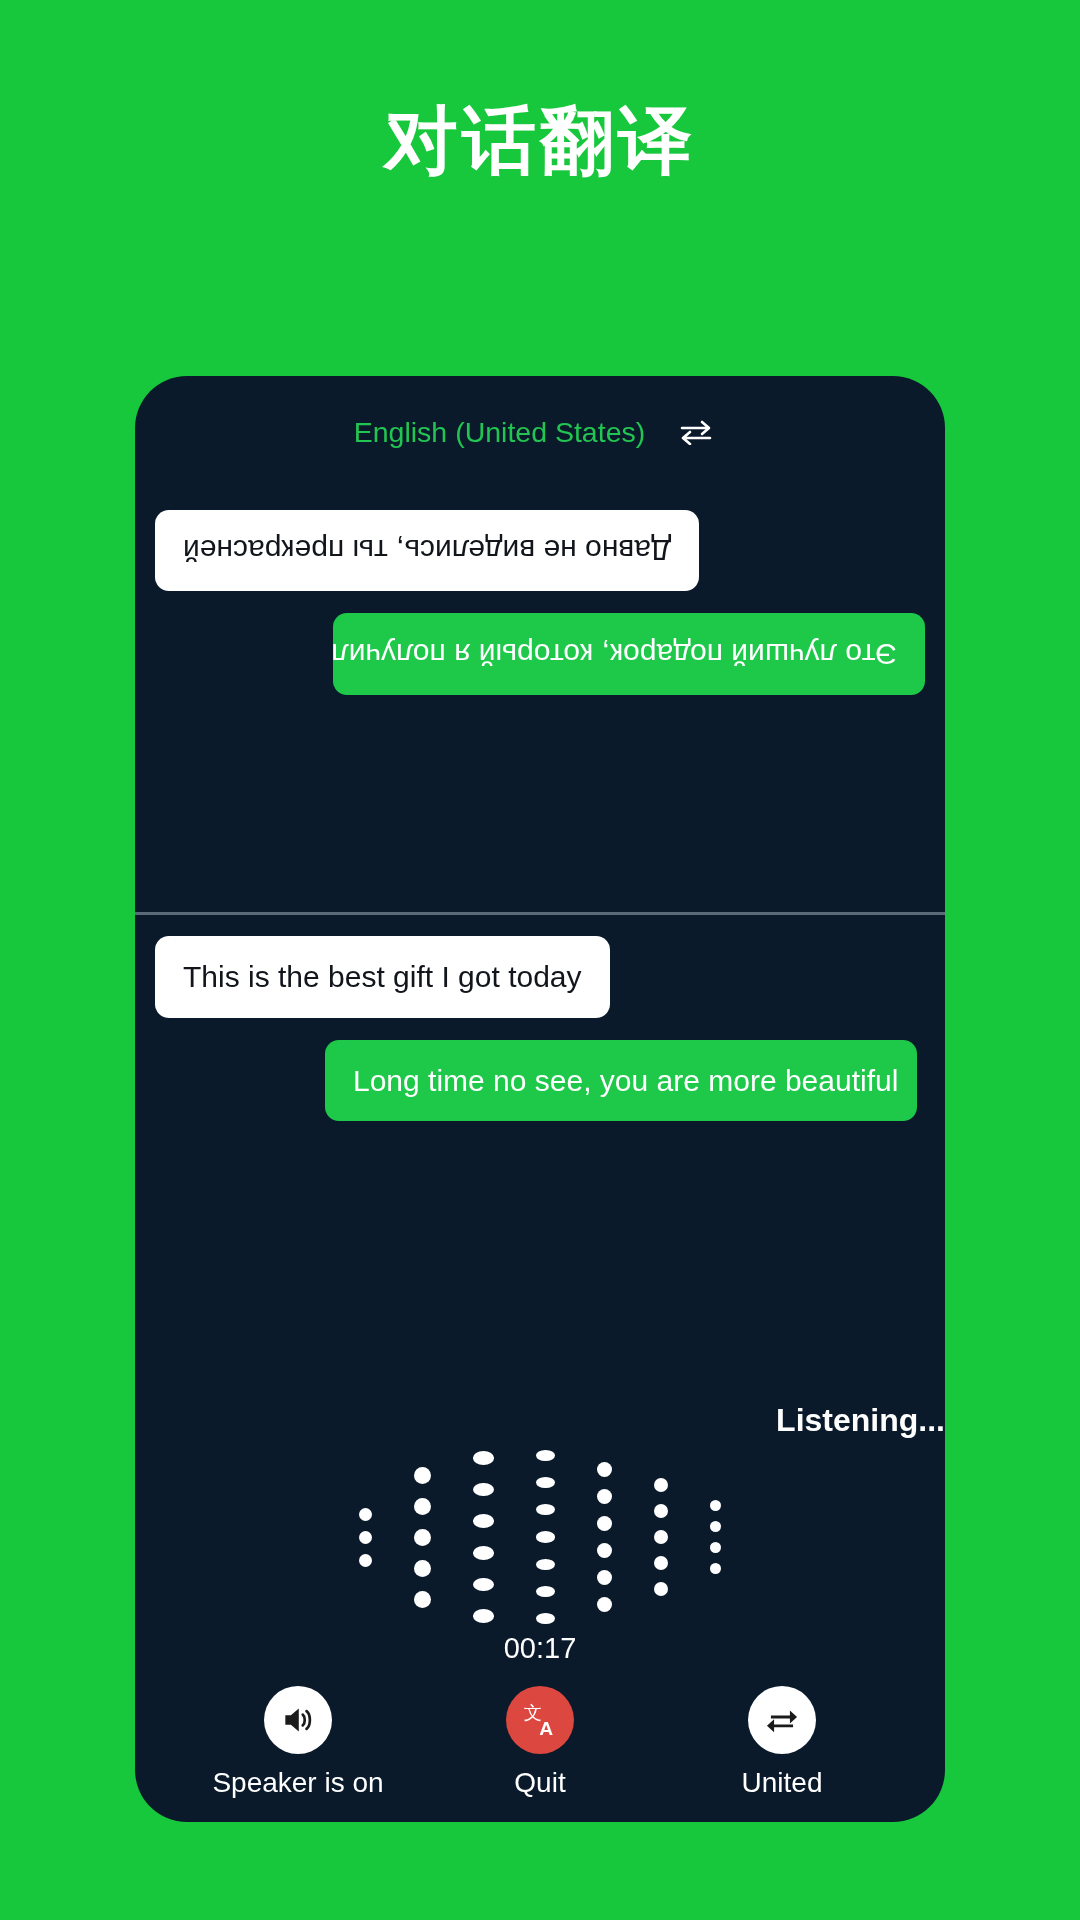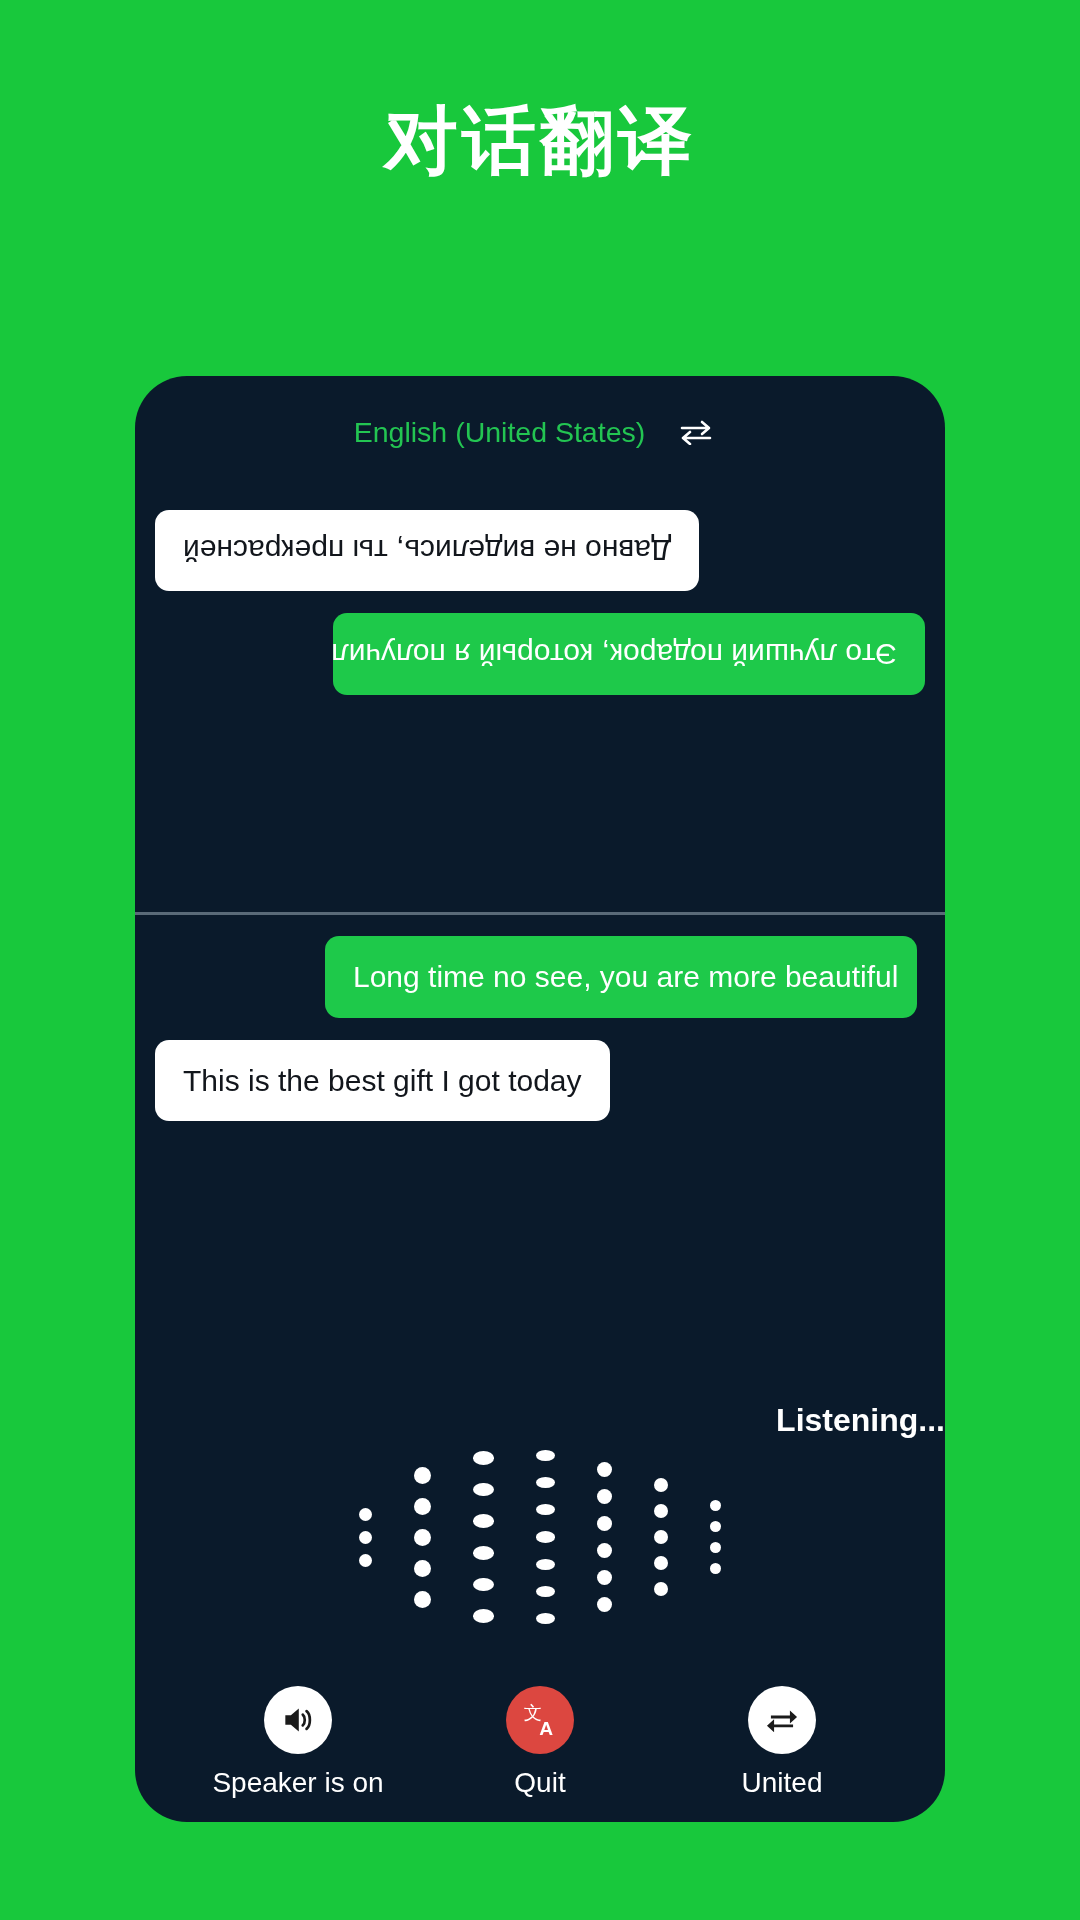--- a/index.html
+++ b/index.html
@@ -225,22 +225,22 @@
   </div>
 
   <div class="pane pane-top">
     <div class="bubble green">Это лучший подарок, который я получил сегодня</div>
     <div class="bubble white">Давно не виделись, ты прекрасней</div>
   </div>
 
   <div class="divider"></div>
 
   <div class="pane pane-bottom">
+    <div class="bubble white">This is the best gift I got today</div>
     <div class="bubble green">Long time no see, you are more beautiful</div>
-    <div class="bubble white">This is the best gift I got today</div>
   </div>
 
   <div class="listening-label">Listening...</div>
 
   <div class="waveform" id="waveform">
       <div class="wave-col">
         <div class="wave-dot" style="width: 13px; height: 13px; background: rgb(255, 255, 255); margin: 5px 0px;"></div>
         <div class="wave-dot" style="width: 13px; height: 13px; background: rgb(255, 255, 255); margin: 5px 0px;"></div>
         <div class="wave-dot" style="width: 13px; height: 13px; background: rgb(255, 255, 255); margin: 5px 0px;"></div>
       </div>
@@ -284,20 +284,21 @@
         <div class="wave-dot" style="width: 14px; height: 14px; background: rgb(255, 255, 255); margin: 6px 0px;"></div>
       </div>
       <div class="wave-col">
         <div class="wave-dot" style="width: 11px; height: 11px; background: rgb(255, 255, 255); margin: 5px 0px;"></div>
         <div class="wave-dot" style="width: 11px; height: 11px; background: rgb(255, 255, 255); margin: 5px 0px;"></div>
         <div class="wave-dot" style="width: 11px; height: 11px; background: rgb(255, 255, 255); margin: 5px 0px;"></div>
         <div class="wave-dot" style="width: 11px; height: 11px; background: rgb(255, 255, 255); margin: 5px 0px;"></div>
       </div>
     </div>
 
+  <div class="timer">00:17</div>
 
   <div class="controls">
 
     <div class="control">
       <div class="control-icon">
         <svg width="38" height="38" viewBox="0 0 24 24" aria-hidden="true">
           <path d="M4 9 H7.5 L12.5 4.8 V19.2 L7.5 15 H4 Z" fill="#1b1b1b"></path>
           <path d="M15 8.6 C16.7 10 16.7 14 15 15.4" fill="none" stroke="#1b1b1b" stroke-width="1.7" stroke-linecap="round"></path>
           <path d="M17.4 6.4 C20.2 8.6 20.2 15.4 17.4 17.6" fill="none" stroke="#1b1b1b" stroke-width="1.7" stroke-linecap="round"></path>
         </svg>

